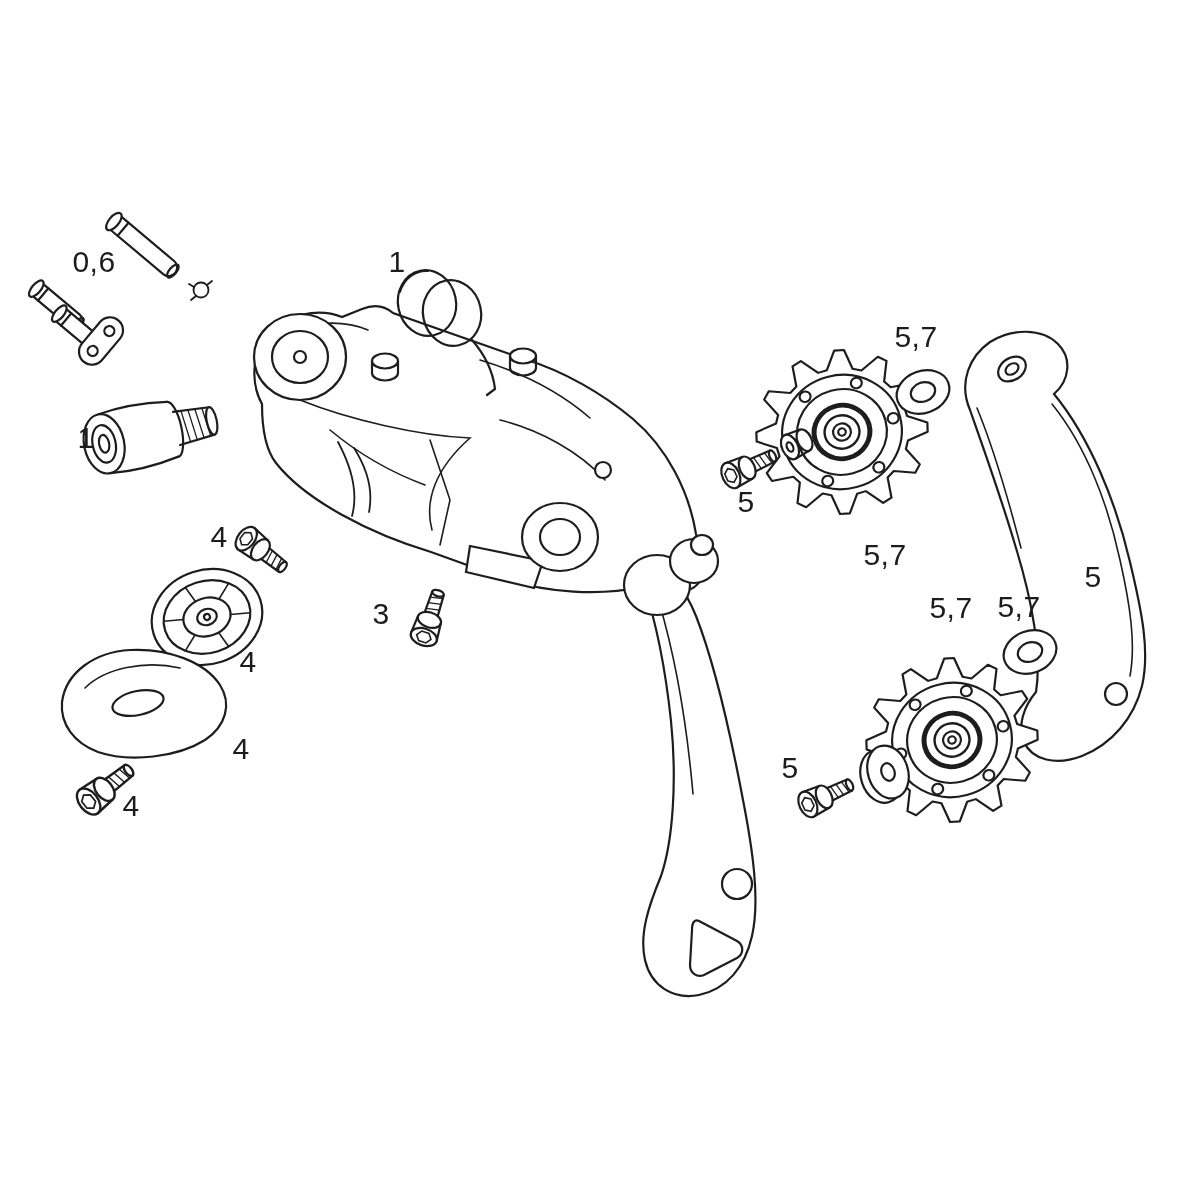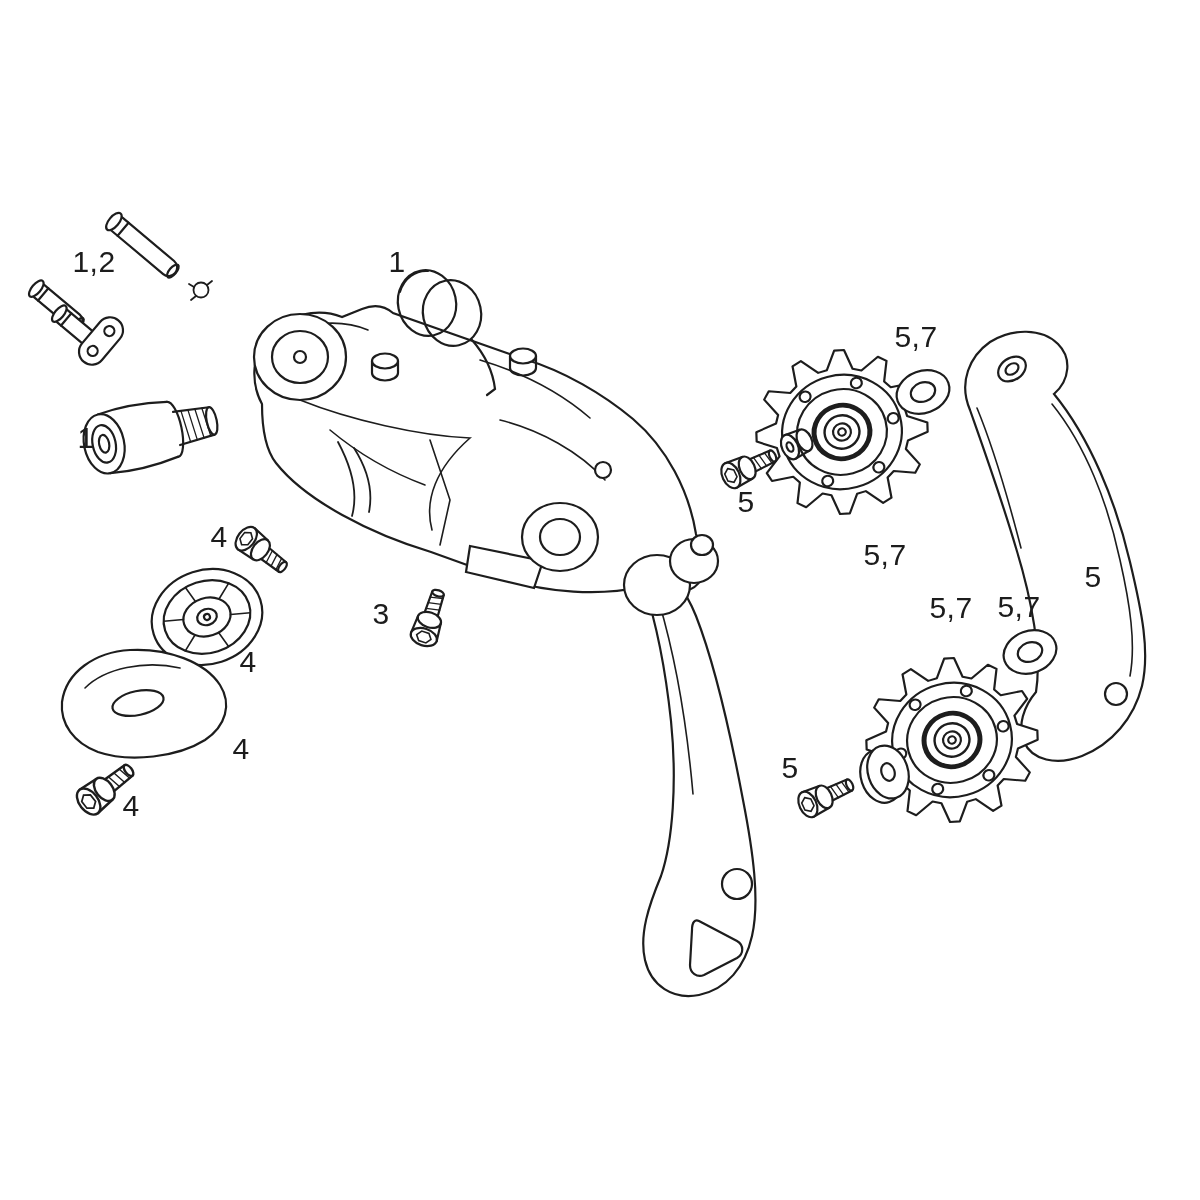--- a/index.html
+++ b/index.html
@@ -222,21 +222,21 @@
                C 74 743 60 724 62 702 Z"></path>
       <path d="M 85 688 C 105 668 145 660 180 668" stroke-width="1.6"></path>
       <ellipse cx="138" cy="703" rx="26" ry="12" transform="rotate(-12 138 703)" fill="#fff"></ellipse>
     </g>
 
     <use href="#socket-bolt" transform="translate(106 788) rotate(-38) scale(1.1)"></use>
 
   </svg>
 
   <div class="labels">
-    <span class="callout" style="left:94px;top:262px">1,2</span>
+    <span class="callout" style="left:94px;top:262px">0,6</span>
     <span class="callout" style="left:397px;top:262px">1</span>
     <span class="callout" style="left:86px;top:438px">1</span>
     <span class="callout" style="left:219px;top:537px">4</span>
     <span class="callout" style="left:248px;top:662px">4</span>
     <span class="callout" style="left:241px;top:749px">4</span>
     <span class="callout" style="left:131px;top:806px">4</span>
     <span class="callout" style="left:381px;top:614px">3</span>
     <span class="callout" style="left:746px;top:502px">5</span>
     <span class="callout" style="left:916px;top:337px">5,7</span>
     <span class="callout" style="left:885px;top:555px">5,7</span>

